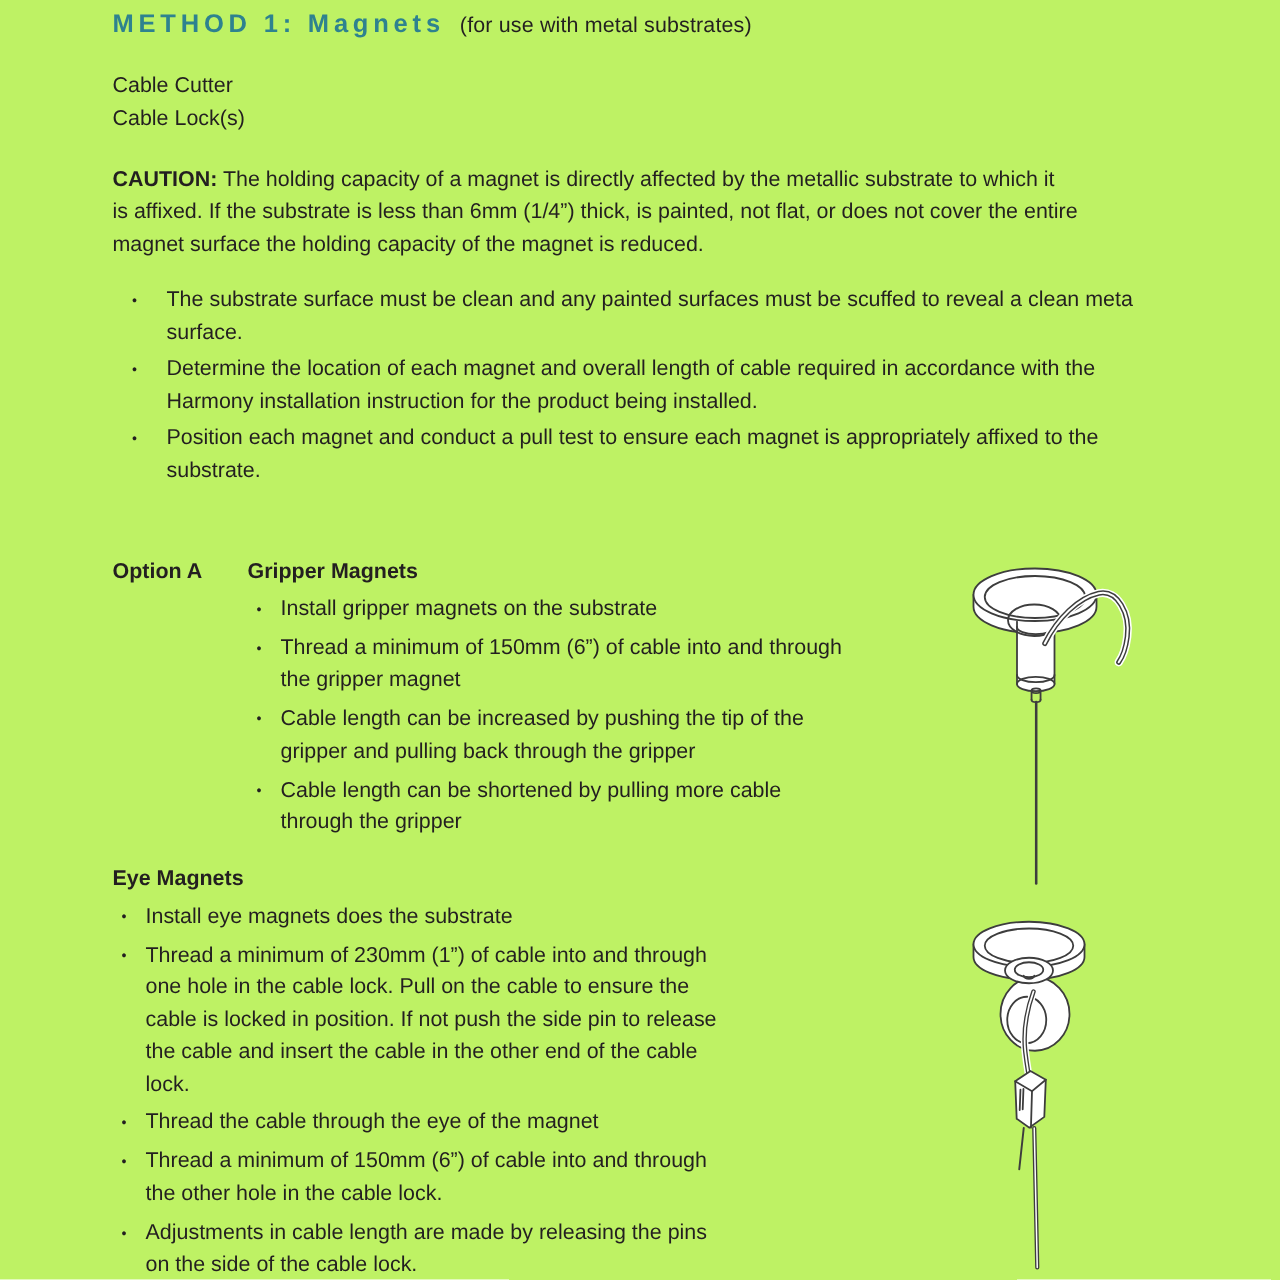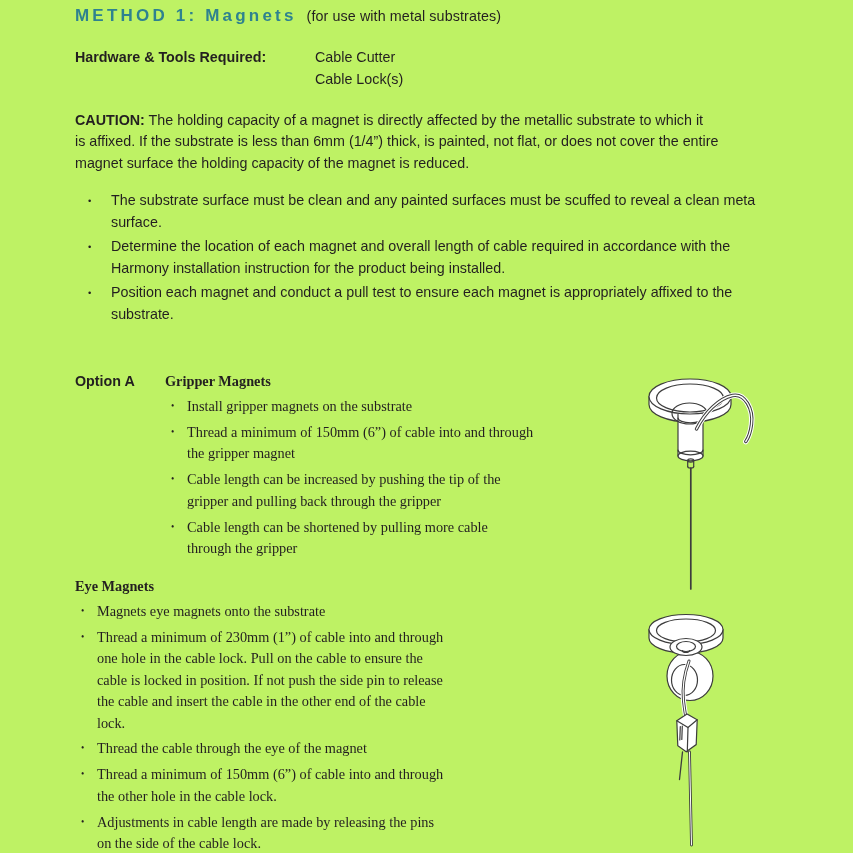--- a/index.html
+++ b/index.html
@@ -34,40 +34,39 @@
   .intro-list{top:190px;left:88px;width:710px;}
   .li{display:flex;line-height:21.8px;}
   .intro-list .li{margin-bottom:2.5px;}
   .marker{flex:0 0 23px;font-size:9.5px;line-height:inherit;}
   .li-text{flex:1;}
   
   .option{left:75px;display:flex;margin-top:28px;}
   .option-a{top:343px;}
   .option-b{top:548px;}
   .option-label{font-weight:bold;width:90px;line-height:21px;}
-  .option-content{width:430px;font-family:Liberation Serif, serif;}
+  .option-content{width:430px;}
   .option-heading{font-weight:bold;line-height:21px;margin-bottom:4px;}
   .option-list .li{line-height:21.4px;margin-top:4.5px;margin-left:6px;}
   .option-list .li:first-child{margin-top:0;}
   .option-list .marker{flex:0 0 16px;}
   
   .illus{position:absolute;}
   .illus path,.illus ellipse,.illus line,.illus polygon{vector-effect:none;}
 </style>
 </head>
 <body>
 
 <div class="page">
 
   <div class="abs header">
     <span class="page-title">METHOD 1: Magnets</span><span class="page-subtitle">(for use with metal substrates)</span>
   </div>
 
   <div class="abs hardware">
-    <div class="hw-label">Hardware &amp; Tools Required:</div>
     <div class="hw-col2">
       <div>Cable Cutter</div>
       <div>Cable Lock(s)</div>
     </div>
   </div>
 
   <div class="abs caution">
     <span class="caution-label">CAUTION:</span><span class="pre"> The holding capacity of a magnet is directly affected by the metallic substrate to which it
 is affixed. If the substrate is less than 6mm (1/4”) thick, is painted, not flat, or does not cover the entire
 magnet surface the holding capacity of the magnet is reduced.</span>
@@ -118,21 +117,21 @@
       </div>
     </div>
   </div>
 
   <div class="abs option option-b">
     <div class="option-content">
       <div class="option-heading">Eye Magnets</div>
       <div class="option-list">
         <div class="li">
           <span class="marker">•</span>
-          <span class="li-text pre">Magnets eye magnets onto the substrate</span>
+          <span class="li-text pre">Install eye magnets does the substrate</span>
         </div>
         <div class="li">
           <span class="marker">•</span>
           <span class="li-text pre">Thread a minimum of 230mm (1”) of cable into and through
 one hole in the cable lock. Pull on the cable to ensure the
 cable is locked in position. If not push the side pin to release
 the cable and insert the cable in the other end of the cable
 lock.</span>
         </div>
         <div class="li">

